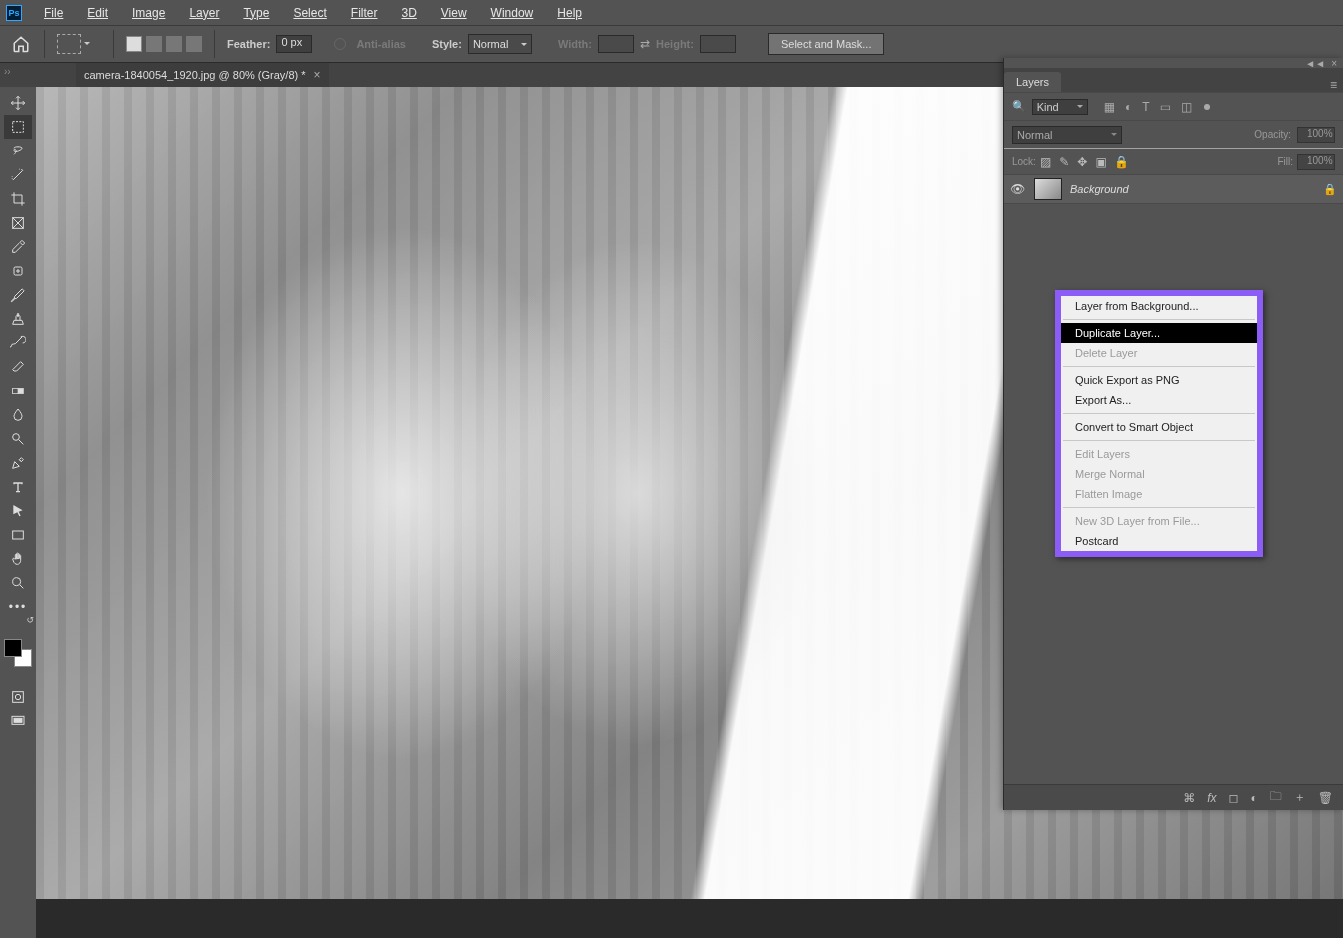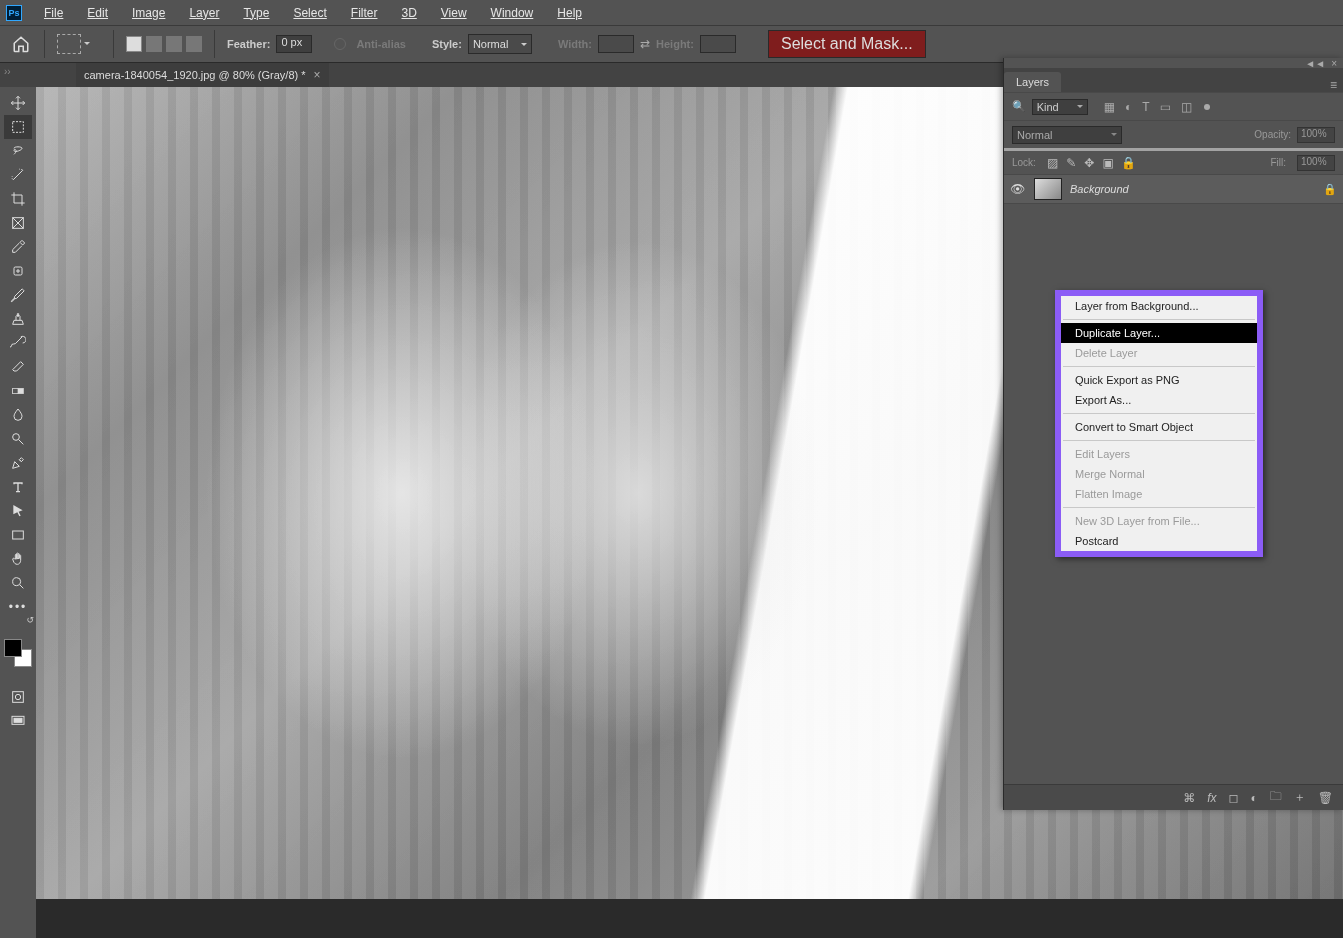--- a/index.html
+++ b/index.html
@@ -17,21 +17,21 @@
 .tool-preset::after { content: ""; position: absolute; right: -10px; top: 7px; border: 3px solid transparent; border-top-color: #ccc; }
 .opt-divider { width: 1px; height: 28px; background: #3a3a3a; margin: 0 6px; }
 .swatch-icons { display: flex; gap: 4px; align-items: center; }
 .swatch { width: 16px; height: 16px; background: #ccc; }
 .opt-label { color: #ccc; font-size: 11px; font-weight: bold; }
 .opt-input { width: 36px; height: 18px; background: #3f3f3f; border: 1px solid #2a2a2a; color: #ddd; font-size: 11px; padding: 0 4px; }
 .opt-check { width: 12px; height: 12px; border: 1px solid #666; border-radius: 6px; margin-right: 4px; }
 .opt-disabled { color: #7a7a7a; }
 .opt-select { width: 64px; height: 20px; background: #4a4a4a; border: 1px solid #2a2a2a; color: #ddd; font-size: 11px; padding: 0 4px; display: flex; align-items: center; justify-content: space-between; }
 .opt-select::after { content: ""; border: 3px solid transparent; border-top-color: #ccc; margin-top: 3px; }
-.opt-button { background: #7f1d1d; border: 1px solid #2a2a2a; color: #ddd; font-size: 16px; padding: 4px 12px; cursor: pointer; }
+.opt-button { background: #737373; border: 1px solid #2a2a2a; color: #ddd; font-size: 11px; padding: 4px 12px; cursor: pointer; }
 .swap-icon { color: #aaa; font-size: 12px; }
 
 
 .tabstrip { height: 24px; background: #434343; display: flex; align-items: center; padding-left: 42px; }
 .dragger { position: absolute; left: 4px; top: 66px; color: #888; font-size: 10px; }
 .doc-tab { height: 24px; background: #3d3d3d; display: flex; align-items: center; padding: 0 8px; color: #ddd; font-size: 11px; gap: 8px; margin-left: 34px; }
 .doc-tab .close { color: #aaa; font-size: 12px; cursor: pointer; }
 
 
 .main { position: absolute; left: 0; top: 87px; width: 1343px; height: 851px; display: flex; }
@@ -67,23 +67,23 @@
 .search-icon { color: #aaa; font-size: 11px; }
 .kind-select { background: #3f3f3f; border: 1px solid #2a2a2a; color: #ccc; font-size: 11px; padding: 1px 4px; width: 56px; display: flex; justify-content: space-between; align-items: center; }
 .kind-select::after { content: ""; border: 3px solid transparent; border-top-color: #aaa; margin-top: 2px; }
 .filter-icons { display: flex; gap: 10px; margin-left: 10px; color: #aaa; }
 .filter-icons span { font-size: 12px; cursor: pointer; }
 .dot { width: 6px; height: 6px; background: #aaa; border-radius: 3px; margin-left: 6px; }
 
 .blend-select { background: #3f3f3f; border: 1px solid #2a2a2a; color: #aaa; font-size: 11px; padding: 2px 4px; width: 110px; display: flex; justify-content: space-between; align-items: center; }
 .blend-select::after { content: ""; border: 3px solid transparent; border-top-color: #888; margin-top: 2px; }
 .panel-label { color: #999; font-size: 10px; }
-.pct-input { width: 38px; height: 16px; background: #444; border: 1px solid #333; color: #999; font-size: 10px; padding: 0 3px; }
-
-.lock-row { height: 26px; display: flex; align-items: center; padding: 0 8px; gap: 11px; border-top: 3px solid #a3a3a3; }
+.pct-input { width: 38px; height: 16px; background: #444; border: 1px solid #333; color: #999; font-size: 10px; padding: 0 9px; }
+
+.lock-row { height: 26px; display: flex; align-items: center; padding: 0 8px; gap: 4px; border-top: 1px solid #a3a3a3; }
 .lock-icons { display: flex; gap: 8px; color: #bbb; }
 .lock-icons span { font-size: 12px; cursor: pointer; }
 .layer-row { height: 30px; background: #5c5c5c; display: flex; align-items: center; padding: 0 6px; gap: 8px; border-top: 1px solid #494949; border-bottom: 1px solid #494949; }
 .eye-icon { width: 16px; color: #ddd; font-size: 12px; }
 .layer-thumb { width: 28px; height: 22px; background: linear-gradient(135deg,#ddd,#888); border: 1px solid #222; }
 .layer-name { color: #ddd; font-size: 11px; font-style: italic; }
 .lock-badge { margin-left: auto; color: #ccc; font-size: 11px; }
 
 .panel-footer { position: absolute; bottom: 0; left: 0; right: 0; height: 26px; background: #4a4a4a; display: flex; align-items: center; justify-content: flex-end; gap: 12px; padding: 0 10px; color: #bbb; border-top: 1px solid #3a3a3a; }
 .panel-footer span { font-size: 12px; cursor: pointer; }

